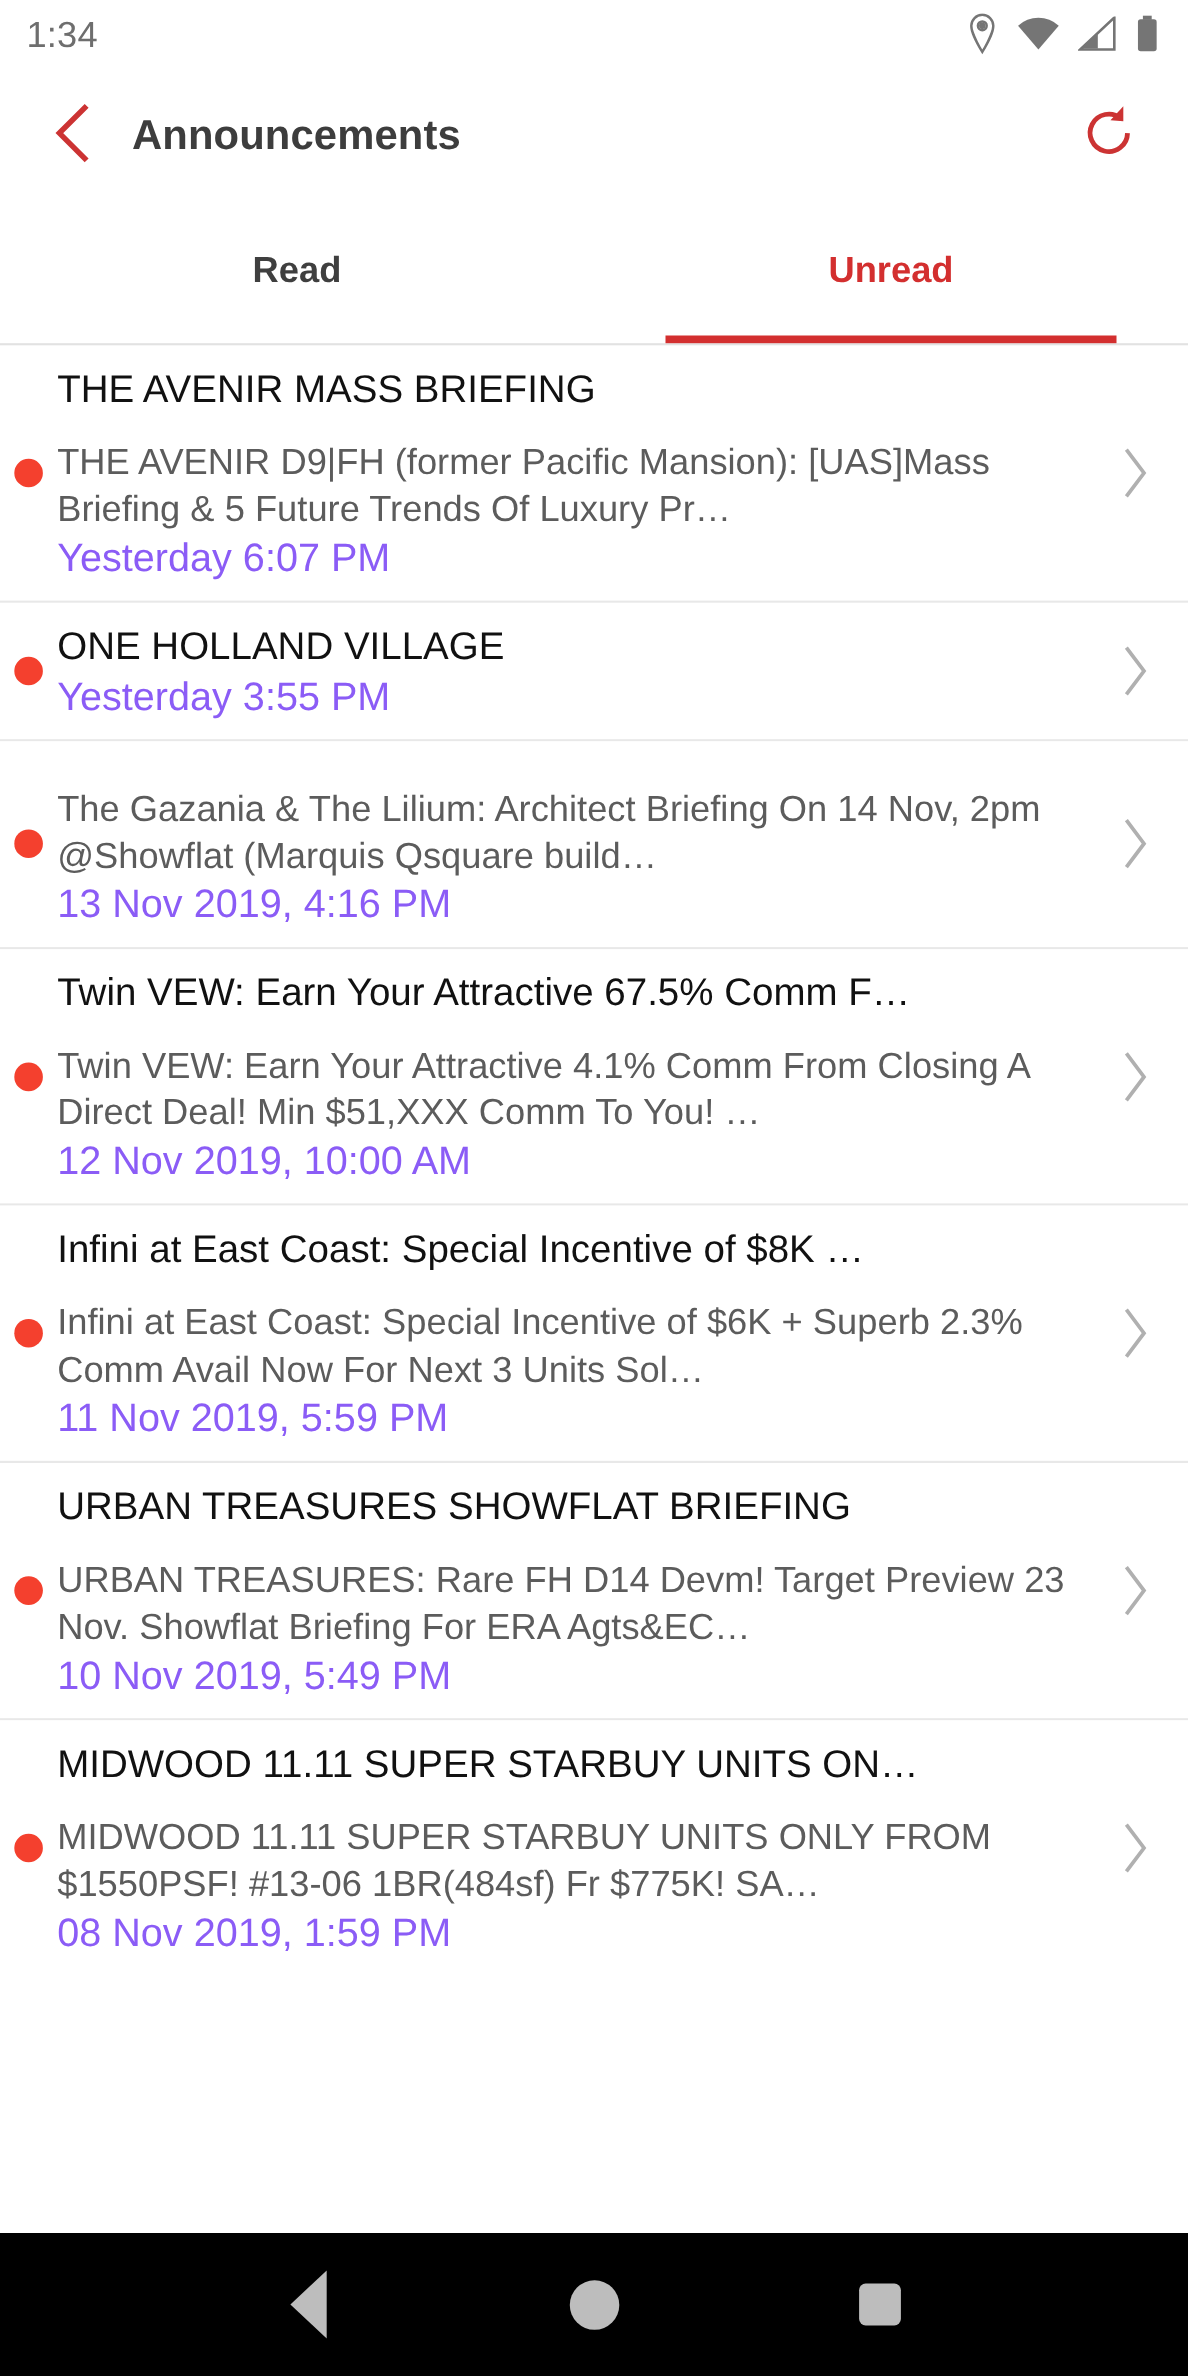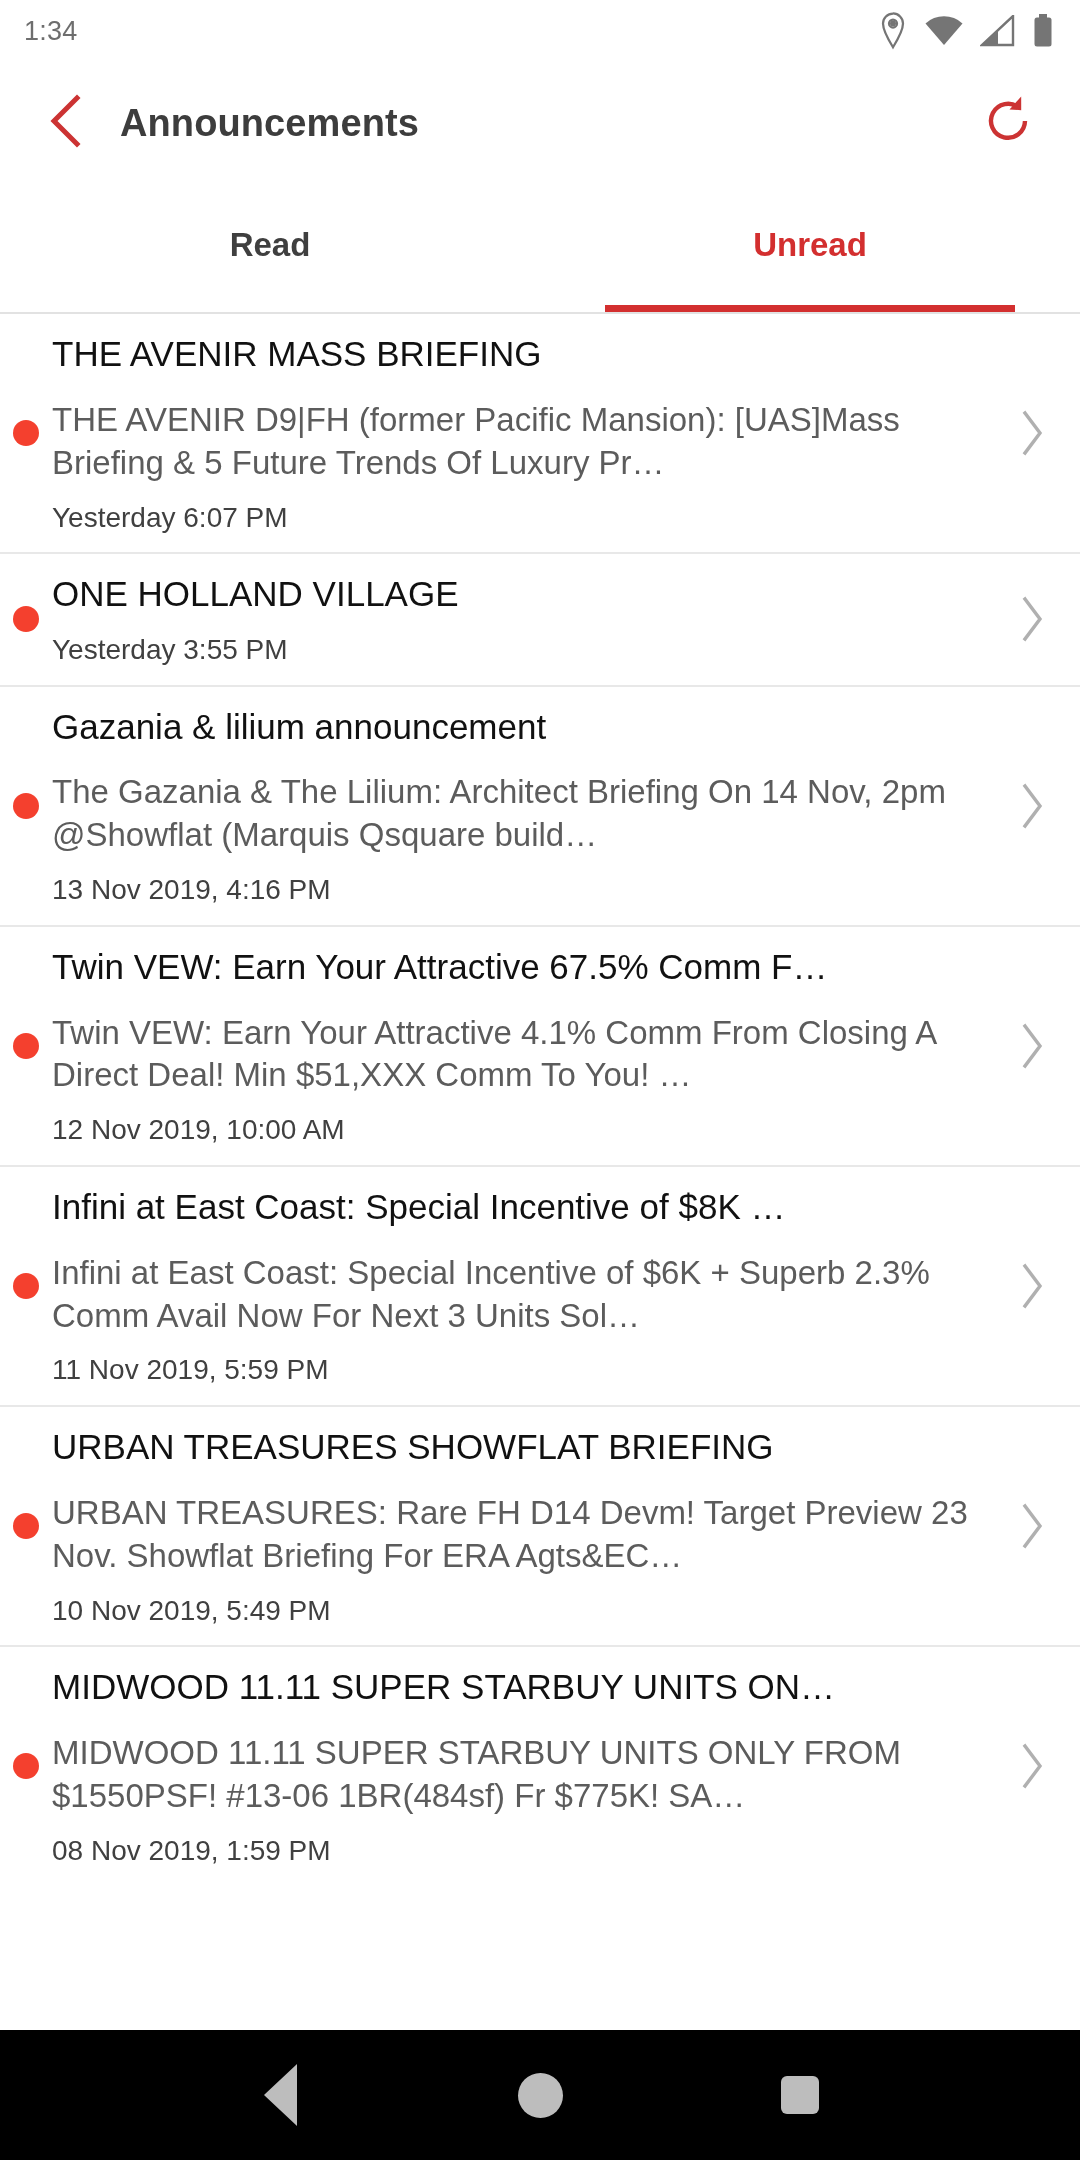--- a/index.html
+++ b/index.html
@@ -11,21 +11,21 @@
   }
   .phone { width:1080px; height:2160px; display:flex; flex-direction:column; background:#fff; position:relative; }
 
   
   .statusbar {
     height:62px; flex:0 0 62px;
     display:flex; align-items:center; justify-content:space-between;
     padding:0 26px 0 24px;
     background:#ffffff;
   }
-  .status-time { font-size:27px; color:#6e6e6e; letter-spacing:0.2px; line-height:1; }
+  .status-time { font-size:33px; color:#6e6e6e; letter-spacing:0.2px; line-height:1; }
   .status-icons { display:flex; align-items:center; gap:16px; }
   .status-icons svg { display:block; }
 
   
   .appbar {
     height:122px; flex:0 0 122px;
     display:flex; align-items:center;
     padding:0 34px 0 30px;
     background:#ffffff;
   }
@@ -74,21 +74,21 @@
     font-size:35px; color:#111111; line-height:1.28;
     white-space:nowrap; overflow:hidden; text-overflow:ellipsis;
     padding-right:10px;
   }
   .row-snippet {
     font-size:33px; color:#5c5c5c; line-height:1.30;
     margin-top:22px;
     max-height:2.62em; overflow:hidden;
     padding-right:10px;
   }
-  .row-time { font-size:28px; color:#404040; margin-top:16px; line-height:1.2; }
+  .row-time { font-size:36px; color:#8b5cf6; line-height:1.2; }
   .chev-col { width:96px; flex:0 0 96px; display:flex; align-items:center; justify-content:center; }
   .chev-col svg { display:block; }
 
   
   .navbar {
     height:130px; flex:0 0 130px;
     background:#000000;
     display:flex; align-items:center; justify-content:space-around;
     padding:0 150px;
   }
@@ -191,21 +191,20 @@
             <polyline points="7,4 22,24 7,44" fill="none" stroke="#b0b0b0" stroke-width="3.4" stroke-linecap="square"></polyline>
           </svg>
       </div>
     </div>
 
     <div class="row">
       <div class="dot-col">
         <div class="dot"></div>
       </div>
       <div class="row-body">
-        <div class="row-title">Gazania &amp; lilium announcement</div>
         <div class="row-snippet">The Gazania &amp; The Lilium: Architect Briefing On 14 Nov, 2pm @Showflat (Marquis Qsquare build…</div>
         <div class="row-time">13 Nov 2019, 4:16 PM</div>
       </div>
       <div class="chev-col">
         <svg width="28" height="48" viewBox="0 0 28 48">
             <polyline points="7,4 22,24 7,44" fill="none" stroke="#b0b0b0" stroke-width="3.4" stroke-linecap="square"></polyline>
           </svg>
       </div>
     </div>
 

